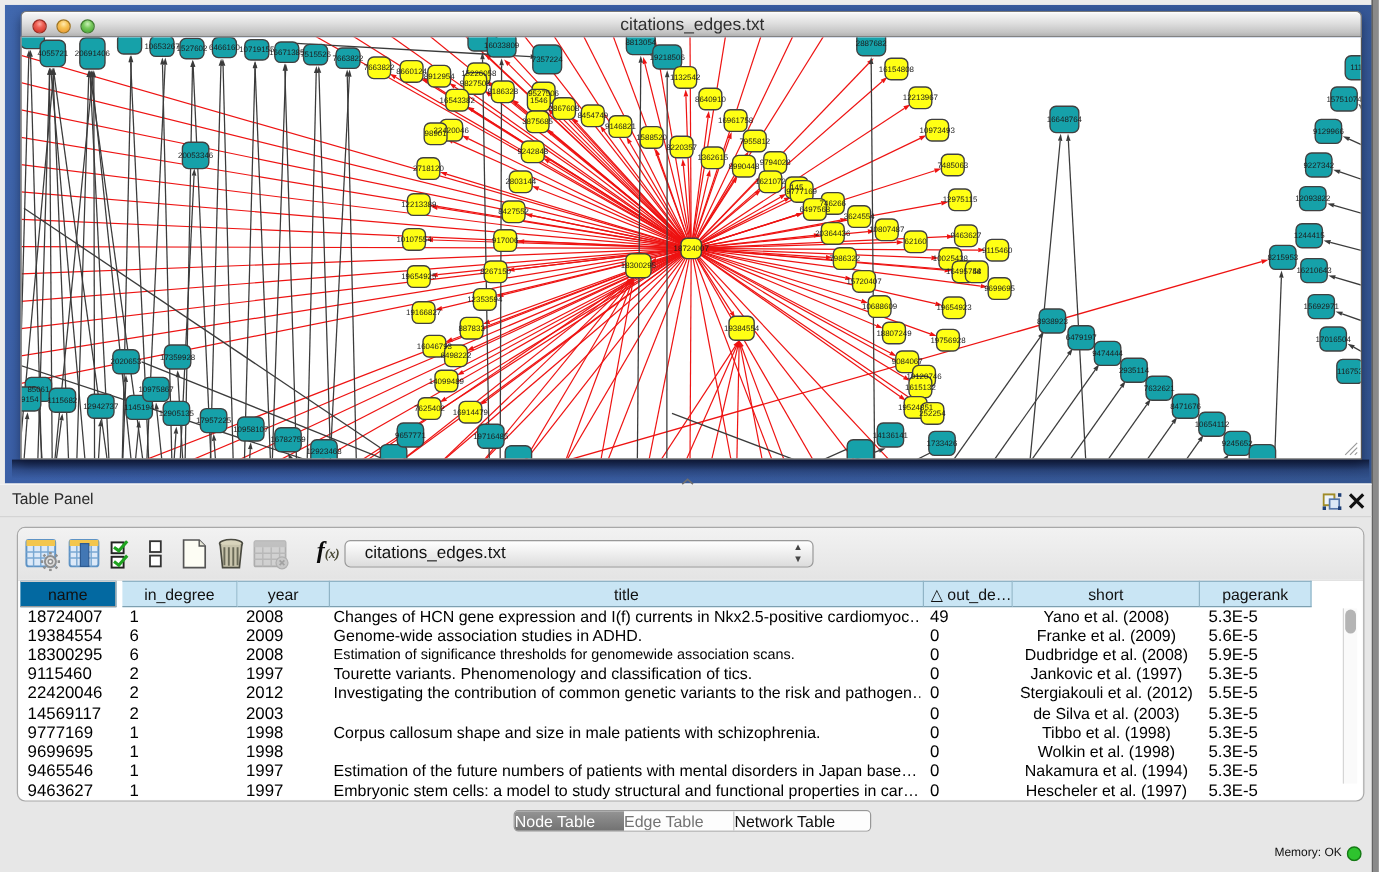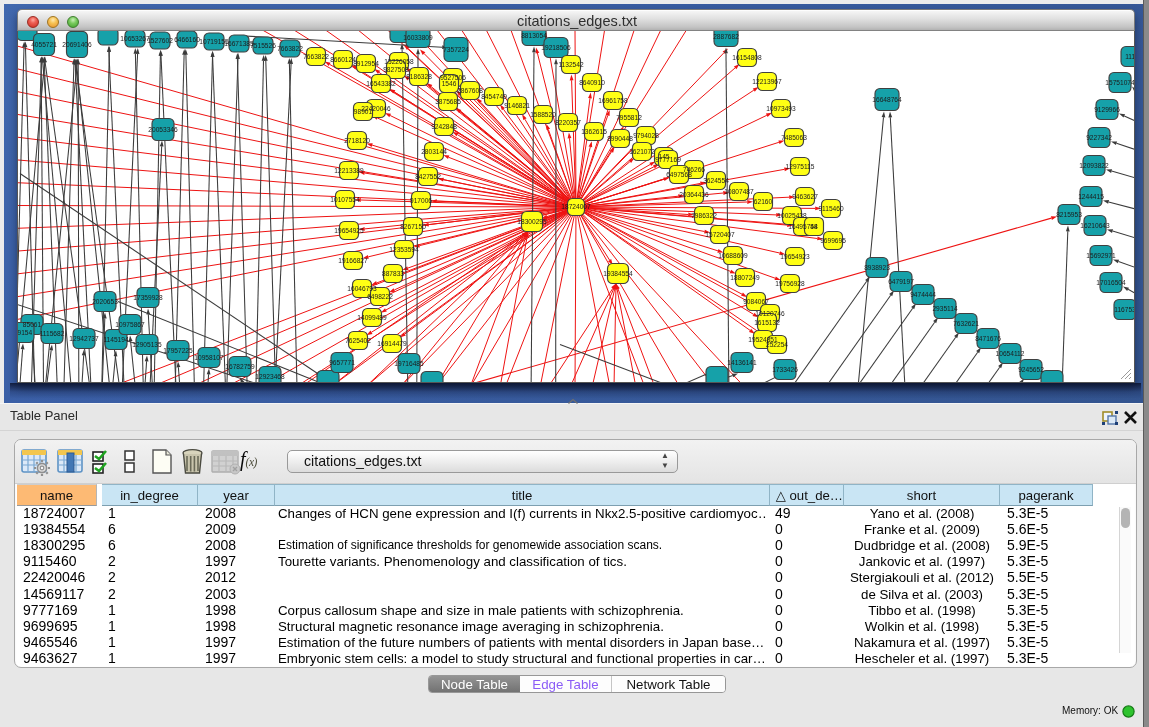--- a/index.html
+++ b/index.html
@@ -23,21 +23,21 @@
 #container{position:absolute;left:14px;top:439px;width:1123px;height:229px;background:#fff;border:1px solid #a8a8a8;border-radius:7px;box-shadow:inset 0 1px 2px rgba(0,0,0,0.08)}
 #toolbar{position:absolute;left:15px;top:440px;width:1121px;height:44px;background:linear-gradient(#f2f2f2,#e4e4e4);border-radius:6px 6px 0 0;border-bottom:1px solid #cfcfcf}
 #combo{position:absolute;left:287px;top:450px;width:391px;height:23px;background:linear-gradient(#ffffff,#eeeeee 50%,#dcdcdc);border:1px solid #999;border-radius:5px;font-size:14.2px;color:#111;line-height:21px;padding-left:16px}
 #combo .ud{position:absolute;right:8px;top:0px;font-size:8px;color:#444;line-height:10px}
 
 .hcell{position:absolute;top:484px;height:22px;background:#c9e5f4;border-right:1px solid #90b4c6;border-top:1px solid #90b4c6;border-bottom:1px solid #7d9fb0;font-size:13.2px;color:#111;text-align:center;line-height:21px}
 .row{position:absolute;left:0;width:1103px;height:16.1px;font-size:14px;color:#000;line-height:15.6px}
 .row span{position:absolute;top:0;white-space:nowrap}
 .row .ctr{text-align:center}
 #tabs{position:absolute;left:428px;top:675px;height:18px;border:1px solid #979797;border-radius:4px;overflow:hidden;display:flex}
-.tab{height:18px;font-size:13.3px;line-height:17px;text-align:center}
+.tab{height:18px;font-size:13.3px;line-height:17px;}
 #memok{position:absolute;left:1062px;top:705px;font-size:10px;color:#111}
 </style></head>
 <body>
 <div id="bluefield"></div>
 <div style="position:absolute;left:0;top:0;width:1149px;height:4px;background:#ececec"></div>
 <div style="position:absolute;left:0;top:0;width:4px;height:403px;background:#ececec"></div>
 <div id="rightstrip"></div>
 <div id="panel"></div>
 
 <div id="win">
@@ -767,25 +767,25 @@
  </g>
 
  <g transform="translate(190,0)" opacity="0.75">
   <rect x="2" y="3" width="26" height="21" rx="1" fill="#c9c9c9" stroke="#9a9a9a" stroke-width="1.4"></rect>
   <rect x="2" y="3" width="26" height="5" fill="#b2b2b2"></rect>
   <path d="M2 13 H28 M2 18 H28 M9 8 V24 M16 8 V24 M23 8 V24" stroke="#a8a8a8" stroke-width="1.2"></path>
   <circle cx="25" cy="21" r="5" fill="#bdbdbd" stroke="#9d9d9d"></circle>
       <path d="M23 19 L27 23 M27 19 L23 23" stroke="#8a8a8a" stroke-width="1.4"></path>
  </g>
 </svg>
-<div class="abs" style="left:240px;top:448px;font-size:20px;color:#0a0a0a;font-style:italic;font-weight:normal;font-family:'Liberation Serif',serif">f<span style="font-size:11.5px;color:#4a4a38;letter-spacing:-0.5px">(x)</span></div>
+<div class="abs" style="left:264px;top:448px;font-size:20px;color:#0a0a0a;font-style:italic;font-weight:bold;font-family:'Liberation Serif',serif">f<span style="font-size:11.5px;color:#4a4a38;letter-spacing:-0.5px">(x)</span></div>
 
 <div id="combo">citations_edges.txt<span class="ud">▲<br>▼</span></div>
 
-<div class="hcell" style="left:17px;width:80px;background:#fdba74;border-right:1px solid #b5b5b5;border-top:1px solid #cdcdcd;border-bottom:1px solid #9a9a9a">name</div>
+<div class="hcell" style="left:17px;width:80px;background:#0369a1;border-right:1px solid #b5b5b5;border-top:1px solid #cdcdcd;border-bottom:1px solid #9a9a9a">name</div>
 <div class="hcell" style="left:102px;width:96px">in_degree</div>
 <div class="hcell" style="left:198px;width:77px">year</div>
 <div class="hcell" style="left:275px;width:495px">title</div>
 <div class="hcell" style="left:770px;width:74px;text-align:right;padding-left:5px">△ out_de…</div>
 <div class="hcell" style="left:844px;width:156px">short</div>
 <div class="hcell" style="left:1000px;width:93px">pagerank</div>
 
 <div class="abs" style="left:1119px;top:507px;width:12px;height:146px;background:#fafafa;border-left:1px solid #d5d5d5"></div>
 <div class="abs" style="left:1121px;top:508px;width:9px;height:20px;background:#b4b4b4;border-radius:5px"></div>
 
@@ -796,20 +796,21 @@
       <span style="left:190px">2008</span>
       <span style="left:263px;width:489px;overflow:hidden;font-size:13.3px">Changes of HCN gene expression and I(f) currents in Nkx2.5-positive cardiomyoc…</span>
       <span style="left:760px">49</span>
       <span class="ctr" style="left:829px;width:156px;font-size:13.3px">Yano et al. (2008)</span>
       <span style="left:992px">5.3E-5</span>
     </div>
 <div class="row" style="top:16.1px">
 <span style="left:8px">19384554</span>
       <span style="left:93px">6</span>
       <span style="left:190px">2009</span>
+      <span style="left:263px;width:489px;overflow:hidden;font-size:13.3px">Genome-wide association studies in ADHD.</span>
       <span style="left:760px">0</span>
       <span class="ctr" style="left:829px;width:156px;font-size:13.3px">Franke et al. (2009)</span>
       <span style="left:992px">5.6E-5</span>
     </div>
 <div class="row" style="top:32.2px">
 <span style="left:8px">18300295</span>
       <span style="left:93px">6</span>
       <span style="left:190px">2008</span>
       <span style="left:263px;width:489px;overflow:hidden;font-size:12px">Estimation of significance thresholds for genomewide association scans.</span>
       <span style="left:760px">0</span>
@@ -822,20 +823,21 @@
       <span style="left:190px">1997</span>
       <span style="left:263px;width:489px;overflow:hidden;font-size:13.3px">Tourette variants. Phenomenology and classification of tics.</span>
       <span style="left:760px">0</span>
       <span class="ctr" style="left:829px;width:156px;font-size:13.3px">Jankovic et al. (1997)</span>
       <span style="left:992px">5.3E-5</span>
     </div>
 <div class="row" style="top:64.4px">
 <span style="left:8px">22420046</span>
       <span style="left:93px">2</span>
       <span style="left:190px">2012</span>
+      <span style="left:263px;width:489px;overflow:hidden;font-size:13.3px">Investigating the contribution of common genetic variants to the risk and pathogen…</span>
       <span style="left:760px">0</span>
       <span class="ctr" style="left:829px;width:156px;font-size:13.3px">Stergiakouli et al. (2012)</span>
       <span style="left:992px">5.5E-5</span>
     </div>
 <div class="row" style="top:80.5px">
 <span style="left:8px">14569117</span>
       <span style="left:93px">2</span>
       <span style="left:190px">2003</span>
       <span style="left:760px">0</span>
       <span class="ctr" style="left:829px;width:156px;font-size:13.3px">de Silva et al. (2003)</span>
@@ -847,46 +849,45 @@
       <span style="left:190px">1998</span>
       <span style="left:263px;width:489px;overflow:hidden;font-size:13.3px">Corpus callosum shape and size in male patients with schizophrenia.</span>
       <span style="left:760px">0</span>
       <span class="ctr" style="left:829px;width:156px;font-size:13.3px">Tibbo et al. (1998)</span>
       <span style="left:992px">5.3E-5</span>
     </div>
 <div class="row" style="top:112.7px">
 <span style="left:8px">9699695</span>
       <span style="left:93px">1</span>
       <span style="left:190px">1998</span>
-      <span style="left:263px;width:489px;overflow:hidden;font-size:13.3px">Structural magnetic resonance image averaging in schizophrenia.</span>
       <span style="left:760px">0</span>
       <span class="ctr" style="left:829px;width:156px;font-size:13.3px">Wolkin et al. (1998)</span>
       <span style="left:992px">5.3E-5</span>
     </div>
 <div class="row" style="top:128.8px">
 <span style="left:8px">9465546</span>
       <span style="left:93px">1</span>
       <span style="left:190px">1997</span>
       <span style="left:263px;width:489px;overflow:hidden;font-size:13.3px">Estimation of the future numbers of patients with mental disorders in Japan base…</span>
       <span style="left:760px">0</span>
-      <span class="ctr" style="left:829px;width:156px;font-size:13.3px">Nakamura et al. (1997)</span>
+      <span class="ctr" style="left:829px;width:156px;font-size:13.3px">Nakamura et al. (1994)</span>
       <span style="left:992px">5.3E-5</span>
     </div>
 <div class="row" style="top:144.9px">
 <span style="left:8px">9463627</span>
       <span style="left:93px">1</span>
       <span style="left:190px">1997</span>
       <span style="left:263px;width:489px;overflow:hidden;font-size:13.3px">Embryonic stem cells: a model to study structural and functional properties in car…</span>
       <span style="left:760px">0</span>
       <span class="ctr" style="left:829px;width:156px;font-size:13.3px">Hescheler et al. (1997)</span>
       <span style="left:992px">5.3E-5</span>
     </div>
 </div>
 
 <div id="tabs">
  <div class="tab" style="width:91px;background:linear-gradient(#949494,#6e6e6e);color:#fff">Node Table</div>
- <div class="tab" style="width:91px;background:#fdfdfd;color:#8b5cf6">Edge Table</div>
+ <div class="tab" style="width:91px;background:#fdfdfd;color:#737373">Edge Table</div>
  <div class="tab" style="width:114px;background:#fdfdfd;color:#111;border-left:1px solid #c5c5c5">Network Table</div>
 </div>
 
 <div id="memok">Memory: OK</div>
 <svg class="abs" style="left:1122px;top:705px" width="13" height="13">
     <circle cx="6.5" cy="6.5" r="5.6" fill="#2ec32e" stroke="#157a15" stroke-width="1.2"></circle>
   </svg>
 </body></html>

